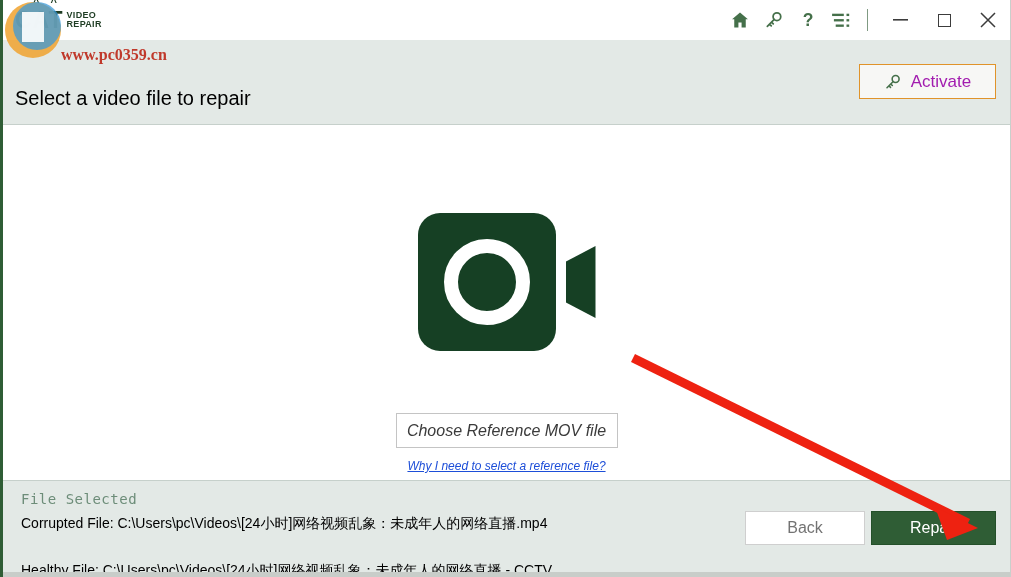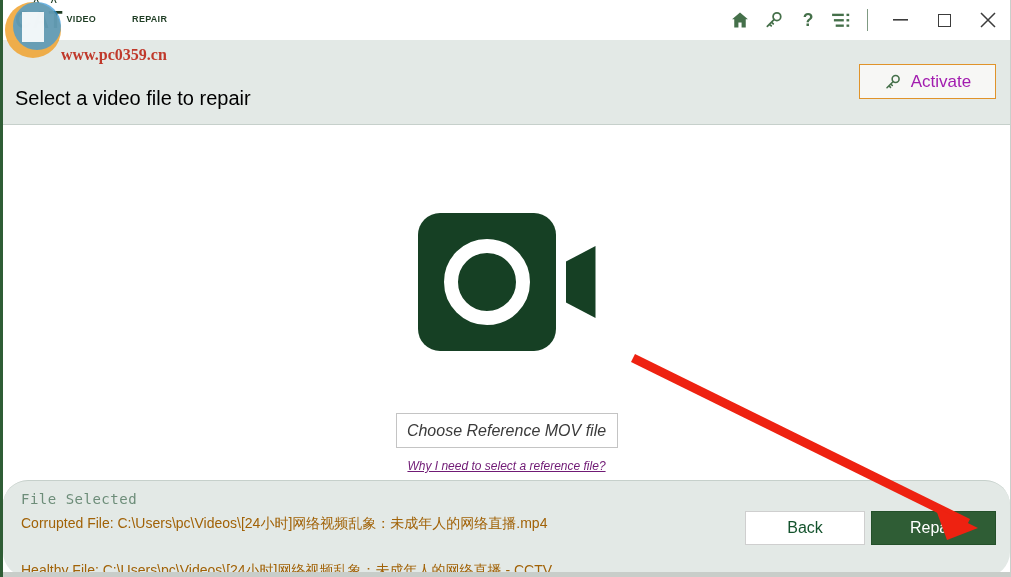--- a/index.html
+++ b/index.html
@@ -35,23 +35,22 @@
   .logo-cat {
     font-size: 23px; font-weight: bold; letter-spacing: 1px;
     color: #1f3d24; font-family: "Liberation Sans", sans-serif;
     position: relative;
   }
   .logo-ears {
     position: absolute; top: -11px; left: 18px;
     font-size: 11px; letter-spacing: 4px; color: #1f3d24;
   }
   .logo-sub {
-    display: flex; flex-direction: row; justify-content: flex-start;
+    display: flex; flex-direction: column; justify-content: flex-start;
     line-height: 1.05;
-    gap: 36px;
   }
   .logo-sub span {
     font-size: 9px; font-weight: bold; color: #1f3d24; letter-spacing: .3px;
   }
 
   .titlebar-spacer { flex: 1; }
 
   .tb-icons { display: flex; align-items: center; gap: 0px; }
   .tb-btn {
     width: 34px; height: 40px;
@@ -152,55 +151,54 @@
     position: absolute; left: 50%; transform: translateX(-50%);
     top: 288px;
     width: 222px; height: 35px;
     background: #ffffff; border: 1px solid #c4c4c4;
     display: flex; align-items: center; justify-content: center;
     font-size: 16px; color: #3b3b3b; cursor: pointer;
   }
   .why-link {
     position: absolute; left: 50%; transform: translateX(-50%);
     top: 334px;
-    font-size: 12px; color: #701a75; text-decoration: underline;
+    font-size: 12px; color: #1d4ed8; text-decoration: underline;
     cursor: pointer; white-space: nowrap;
   }
 
   
   .footer {
     position: absolute; left: 0; right: 0; bottom: 0; height: 97px;
     background: #e3e9e6;
     border-top: 1px solid #c6d0cb;
-    border-radius: 25px;
   }
   .footer-bottom-strip {
     position: absolute; left: 0; right: 0; bottom: 0; height: 5px;
     background: #c8cdc9;
   }
   .file-selected {
     position: absolute; left: 18px; top: 10px;
     font-family: "DejaVu Sans Mono", monospace;
     font-size: 14px; color: #6d8d79; letter-spacing: .5px;
   }
   .file-line {
     position: absolute; left: 18px;
-    font-size: 14px; color: #a16207;
+    font-size: 14px; color: #000000;
     white-space: nowrap; overflow: hidden;
     width: 625px;
   }
   .file-corrupted { top: 34px; }
   .file-healthy { top: 81px; }
 
   .btn-back {
     position: absolute; right: 145px; top: 30px;
     width: 120px; height: 34px;
     background: #ffffff; border: 1px solid #cfcfcf;
     display: flex; align-items: center; justify-content: center;
-    font-size: 16px; color: #14532d; cursor: pointer;
+    font-size: 16px; color: #737373; cursor: pointer;
   }
   .btn-repair {
     position: absolute; right: 14px; top: 30px;
     width: 125px; height: 34px;
     background: #2f5d35; border: 1px solid #24502a;
     display: flex; align-items: center; justify-content: center;
     font-size: 16px; color: #ffffff; cursor: pointer;
   }
 
   

